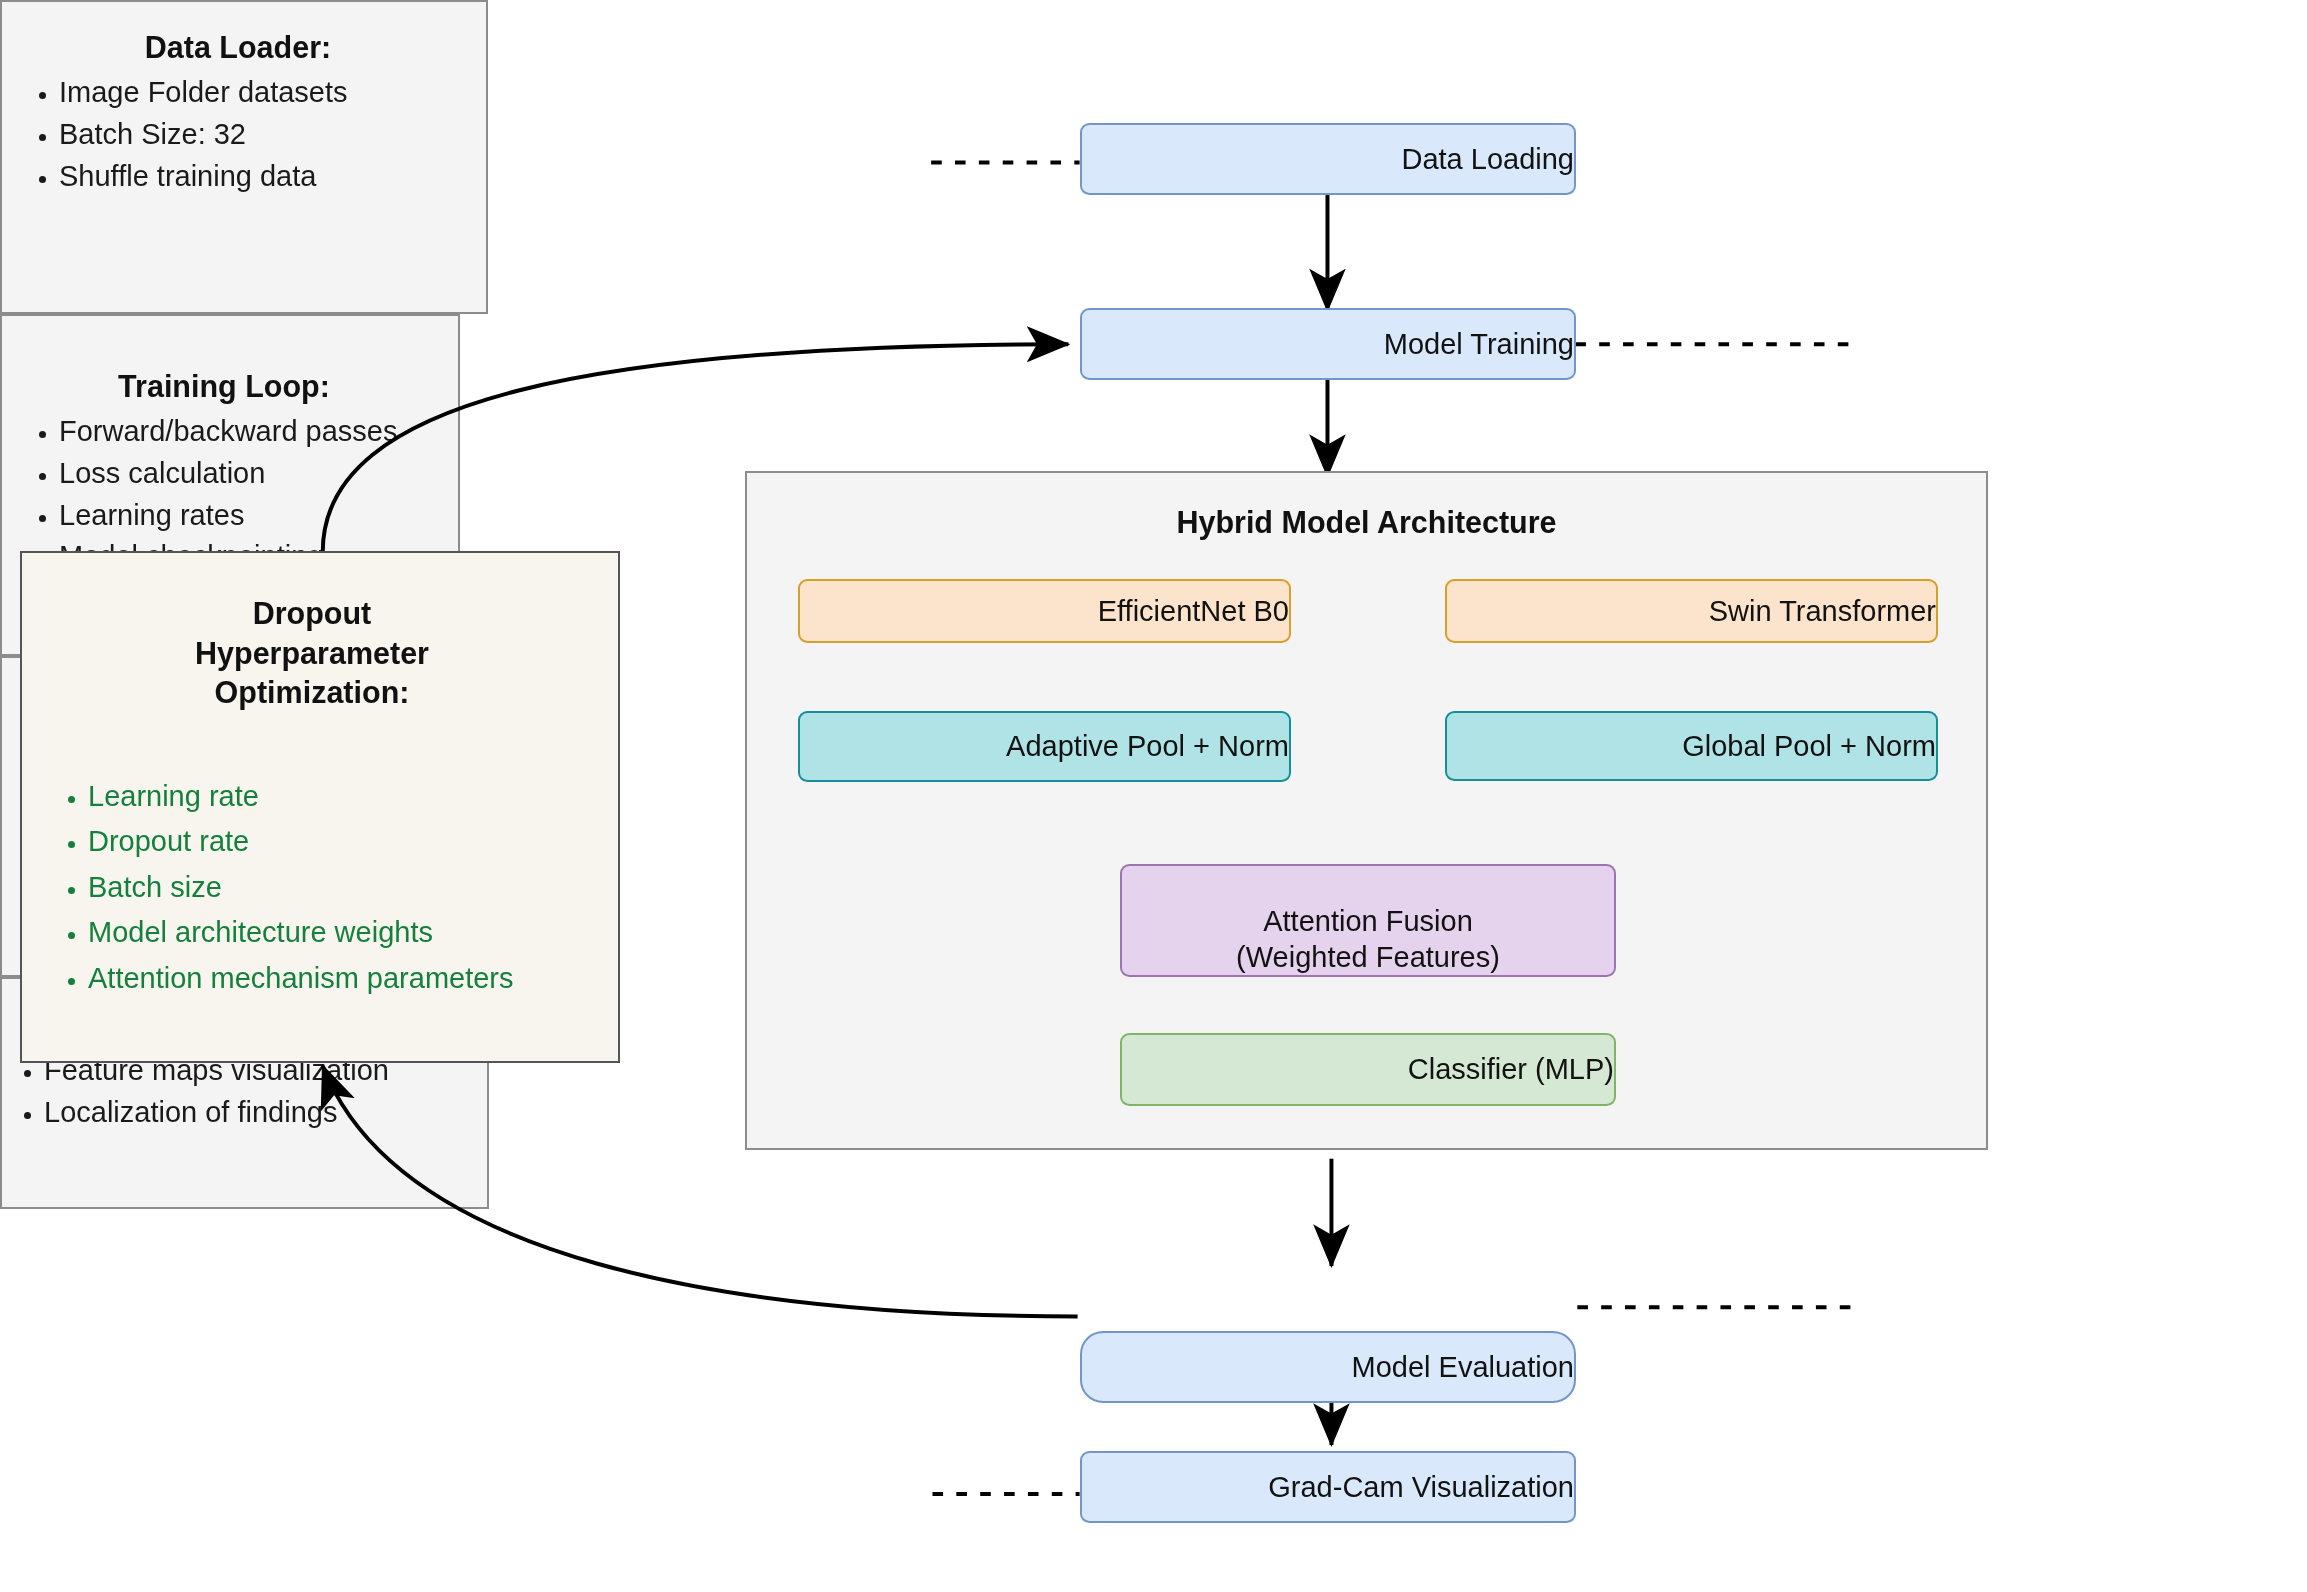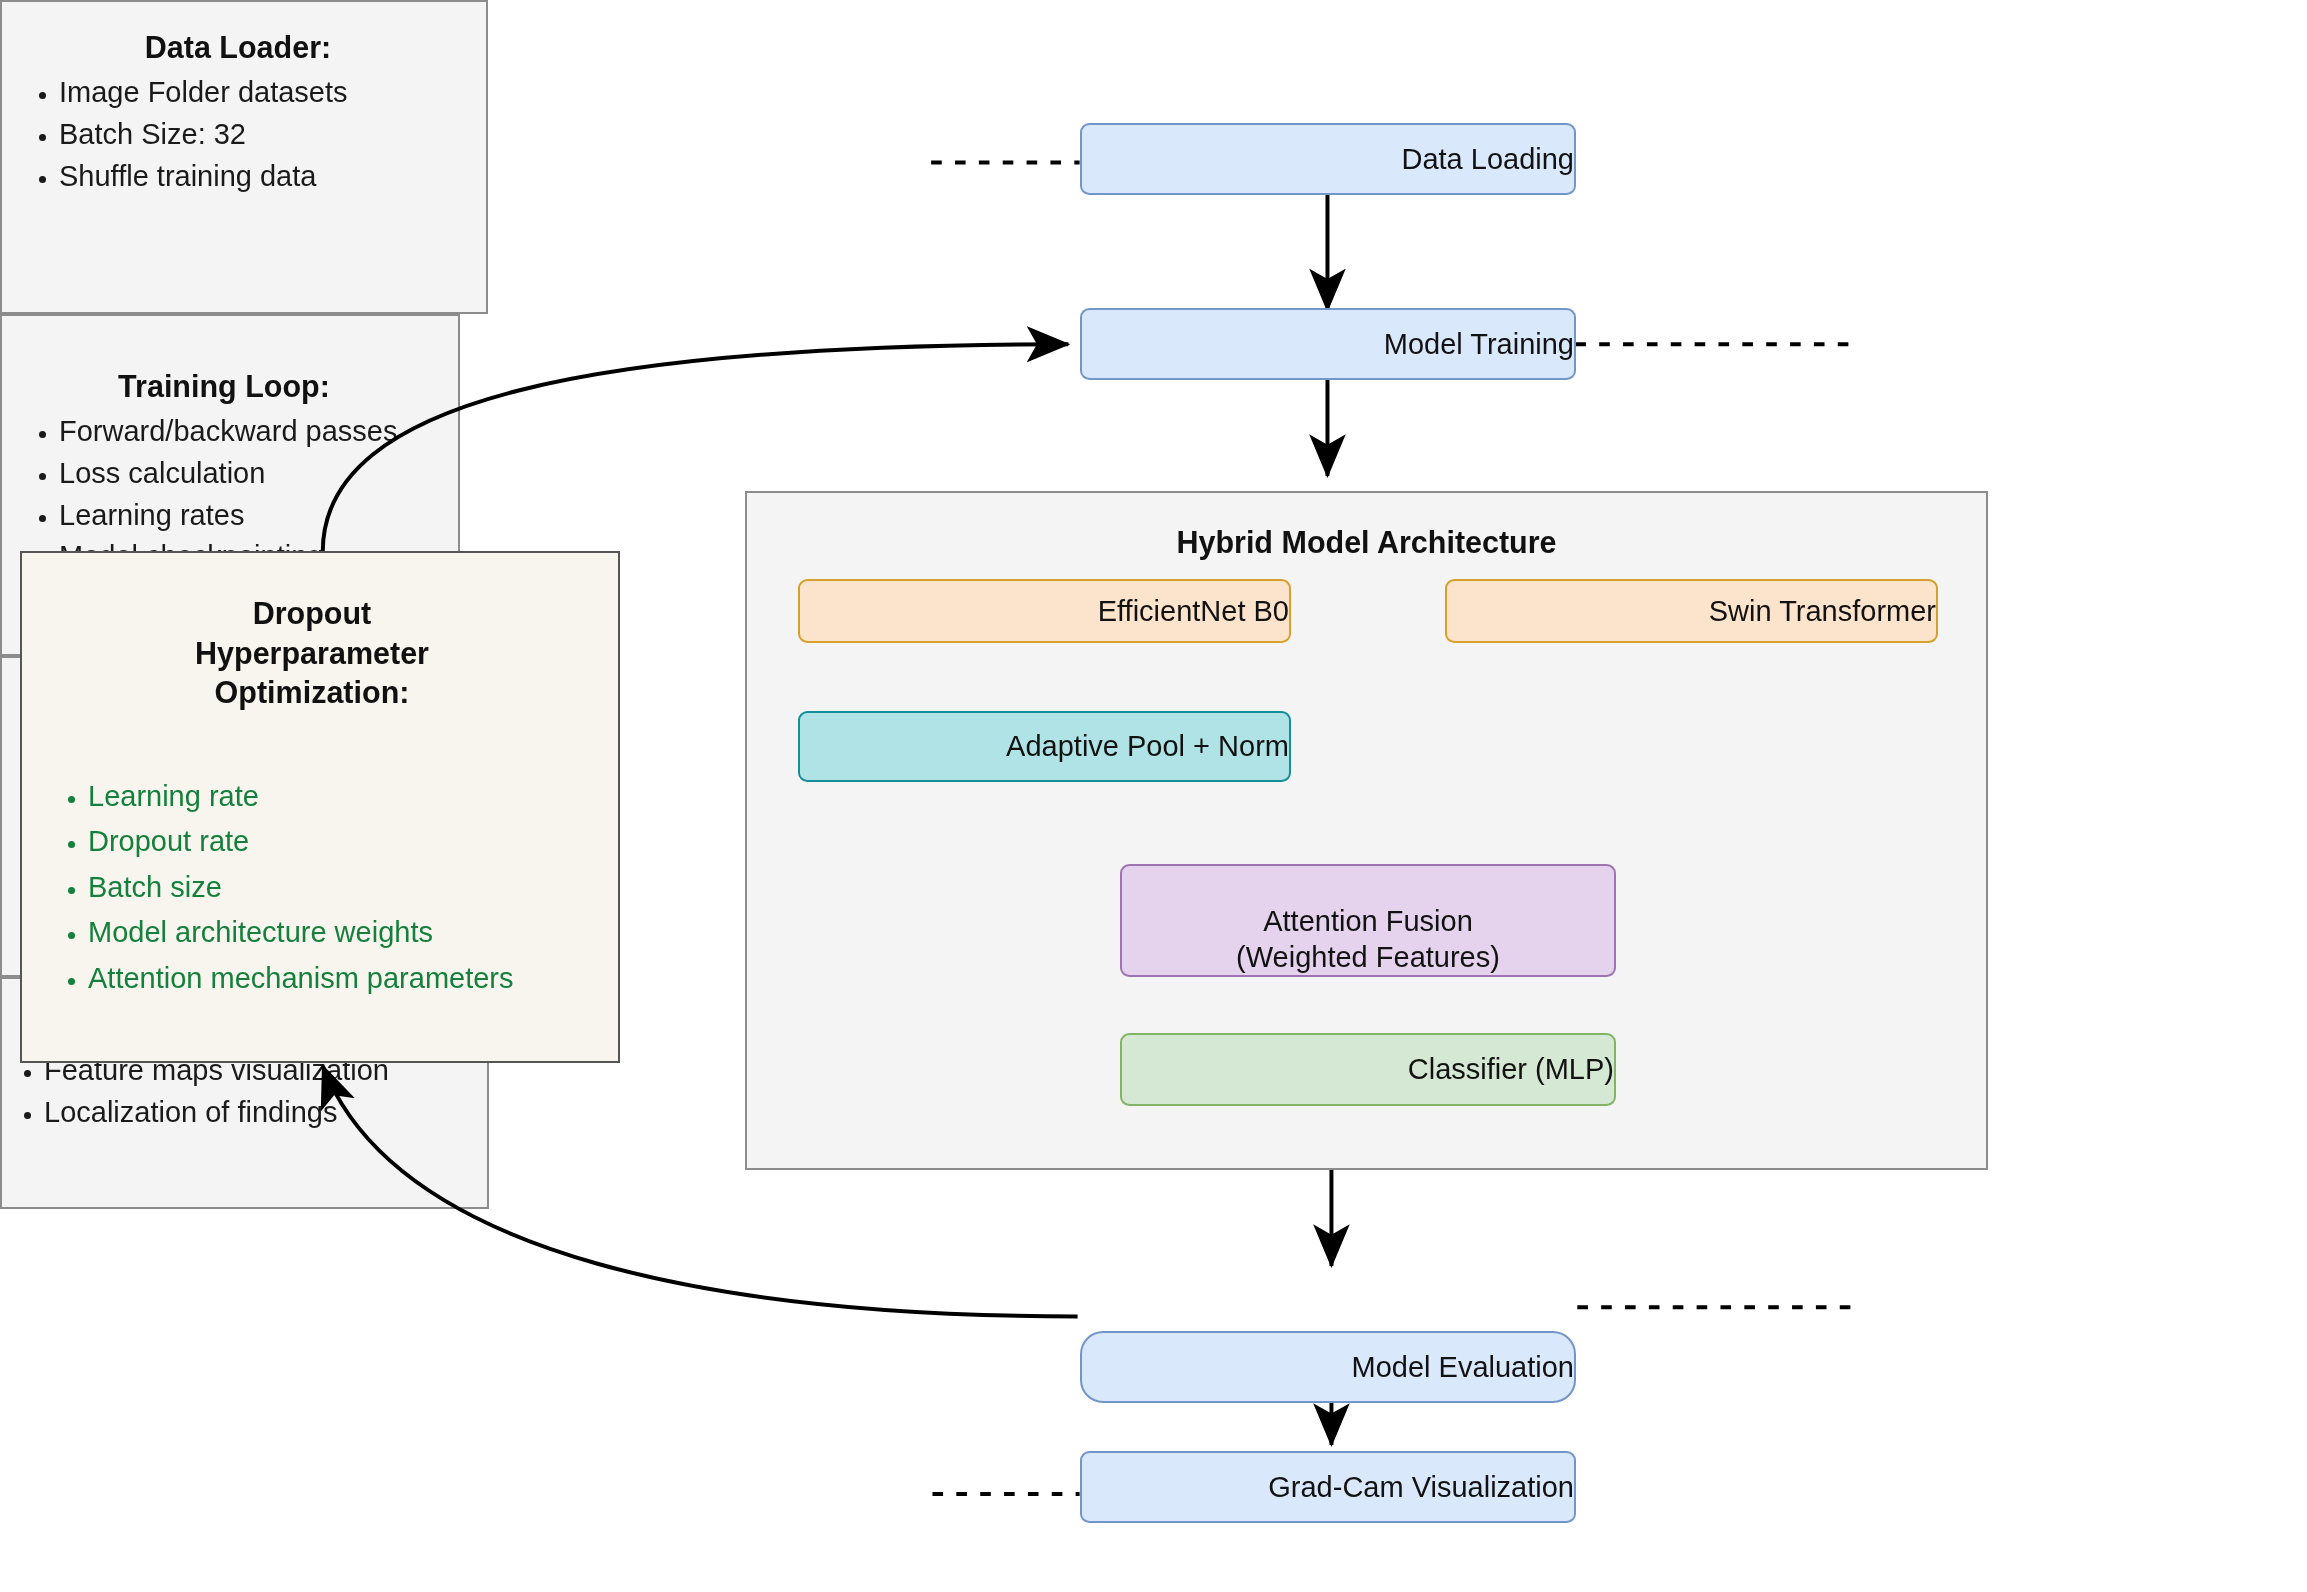--- a/index.html
+++ b/index.html
@@ -170,36 +170,39 @@
     <span class="note-title">Optimization:</span>
     <ul style="margin-top:64px;">
       <li>Learning rate</li>
       <li>Dropout rate</li>
       <li>Batch size</li>
       <li>Model architecture weights</li>
       <li>Attention mechanism parameters</li>
     </ul>
   </div>
 
-  <div class="container-box" style="left:745px;top:491px;width:1243px;height:679px;">
+  <div class="container-box" style="left:745px;top:471px;width:1243px;height:679px;">
     <div class="container-title" style="top:32px;left:0;">Hybrid Model Architecture</div>
   </div>
 
   <div class="node orange" style="left:798px;top:579px;width:493px;height:64px;">
     <span class="lbl">EfficientNet B0</span>
   </div>
 
   <div class="node orange" style="left:1445px;top:579px;width:493px;height:64px;">
     <span class="lbl">Swin Transformer</span>
   </div>
 
   <div class="node teal" style="left:798px;top:711px;width:493px;height:71px;">
     <span class="lbl">Adaptive Pool + Norm</span>
   </div>
 
+  <div class="node teal" style="left:1445px;top:711px;width:493px;height:70px;">
+    <span class="lbl">Global Pool + Norm</span>
+  </div>
 
   <div class="node purple" style="left:1120px;top:864px;width:496px;height:113px;flex-direction:column;">
     <span class="lbl">Attention Fusion</span>
     <span class="lbl">(Weighted Features)</span>
   </div>
 
   <div class="node green" style="left:1120px;top:1033px;width:496px;height:73px;">
     <span class="lbl">Classifier (MLP)</span>
   </div>
 

